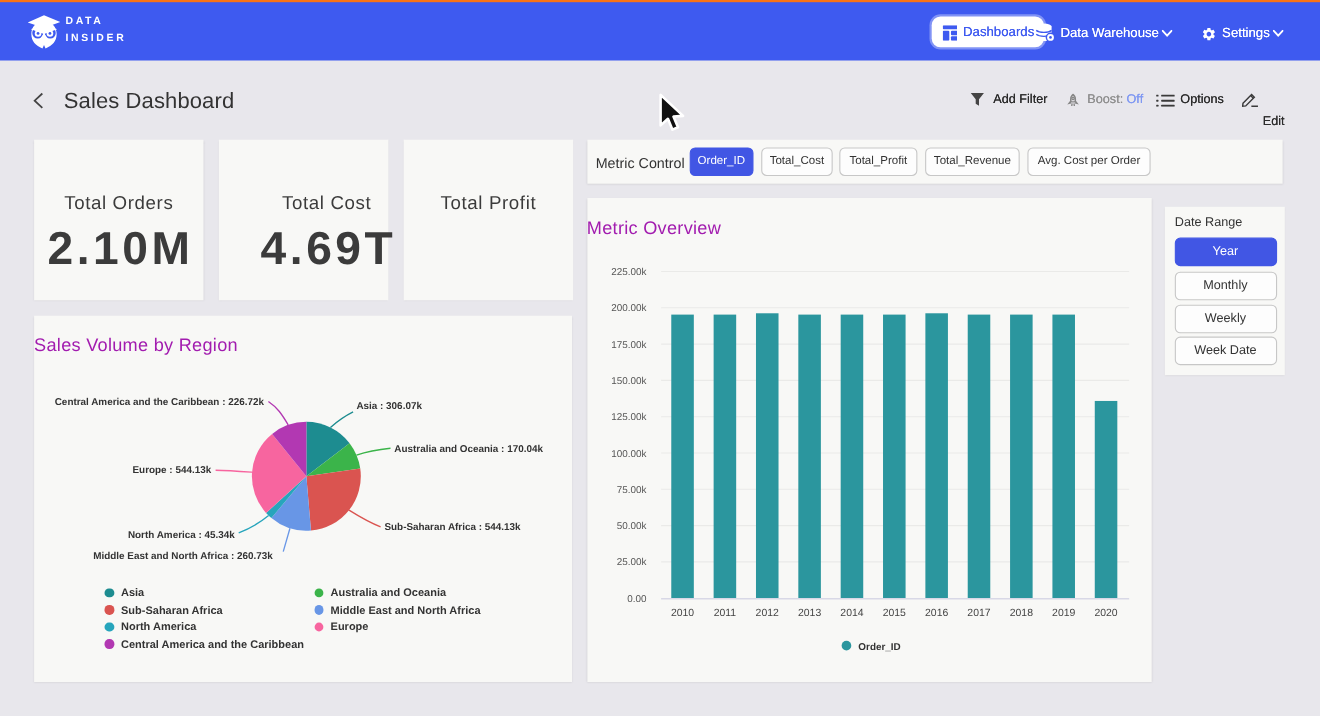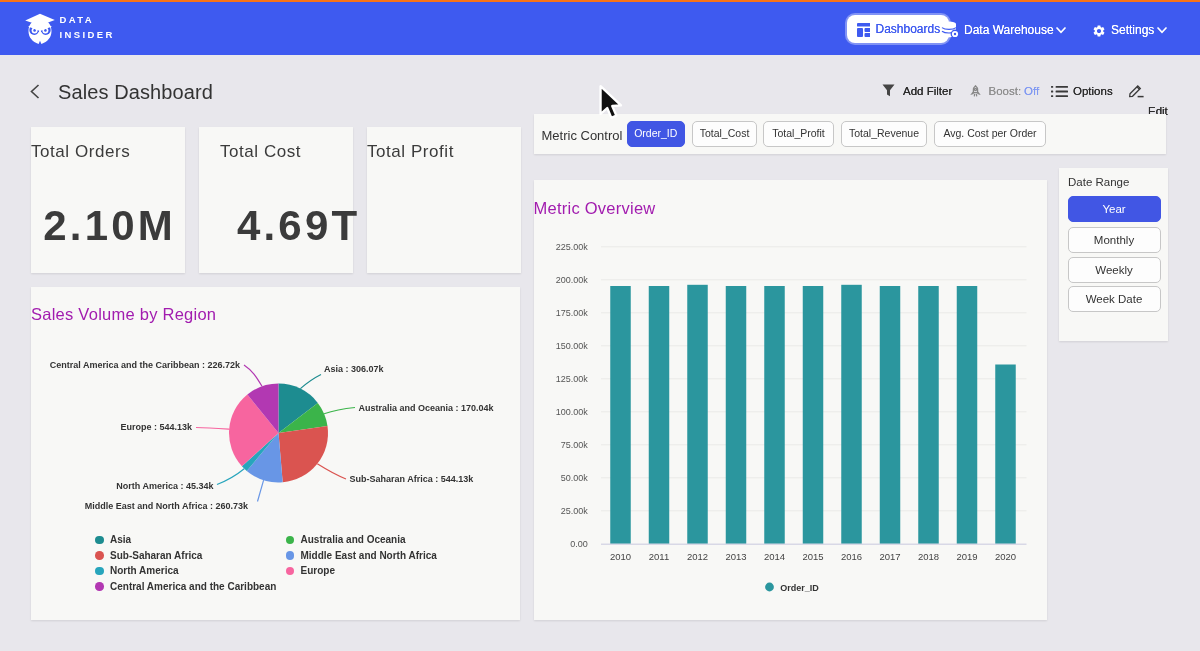--- a/index.html
+++ b/index.html
@@ -11,28 +11,28 @@
   #nav { position:absolute; left:0; top:0; width:1200px; height:55px; background:#3e5af0; border-top:2px solid #f97316; }
   #nav .brandtxt { position:absolute; left:59.5px; top:9.5px; color:#fff; font-size:9.5px; font-weight:bold; letter-spacing:2.4px; line-height:15.5px; }
   .navitem { position:absolute; color:#fff; font-size:12px; top:21px; text-shadow:0 0 0.5px #fff; }
   #dashpill { position:absolute; left:823px; top:13px; width:102px; height:28px; background:#fff; border-radius:8px; box-shadow:0 0 0 2px rgba(255,255,255,0.35);margin-left:24px; }
   #dashpill span { position:absolute; left:28.5px; top:7px; color:#3e5af0; font-size:12px; text-shadow:0 0 0.5px #3e5af0; }
   
   #pagetitle { position:absolute; left:58px; top:81px; font-size:20px; color:#333; letter-spacing:0.1px; }
   .action { position:absolute; top:85px; font-size:11.5px; color:#2b2b2b; text-shadow:0 0 0.6px #2b2b2b; }
   
   .kpi { position:absolute; top:127px; width:154px; height:146px; }
-  .kpi .t { position:absolute; width:100%; top:15px; font-size:17px; color:#3b3b3b; letter-spacing:0.55px; }
+  .kpi .t { position:absolute; width:100%; text-align:center; top:48px; font-size:17px; color:#3b3b3b; letter-spacing:0.55px; }
   .kpi .v { position:absolute; width:100%; text-align:center; top:74.5px; font-size:42px; font-weight:bold; color:#3b3b3b; letter-spacing:3.2px; text-indent:3.2px; }
   
-  #mcbar { position:absolute; left:533.5px; top:114px; width:632px; height:39.5px; }
+  #mcbar { position:absolute; left:533.5px; top:127px; width:632px; height:39.5px; }
   .mbtn { position:absolute; top:7px; height:25.5px; background:#fdfdfd; border:1px solid #c7c7c7; border-radius:5px; font-size:10.5px; color:#333; text-align:center; line-height:23.5px; }
   .mbtn.sel { background:#4156e4; border-color:#4156e4; color:#fff; }
   
-  #daterange { position:absolute; left:1059px; top:168px; width:109px; height:173px; }
+  #daterange { position:absolute; left:1059px; top:188px; width:109px; height:153px; }
   .dbtn { position:absolute; left:8.5px; width:93px; height:26px; background:#fdfdfd; border:1px solid #c7c7c7; border-radius:5px; font-size:11.5px; color:#333; text-align:center; line-height:24px; }
   .dbtn.sel { background:#4156e4; border-color:#4156e4; color:#fff; }
   .ctitle { position:absolute; width:100%; text-align:left; font-size:16.5px; color:#a21caf; letter-spacing:0.25px; }
   
   .lgd { position:absolute; font-size:10px; font-weight:bold; color:#333; line-height:11px; }
   .dot { display:inline-block; width:8.5px; height:8.5px; border-radius:50%; margin-right:6.5px; vertical-align:-1px; }
 </style>
 </head>
 <body>
 

